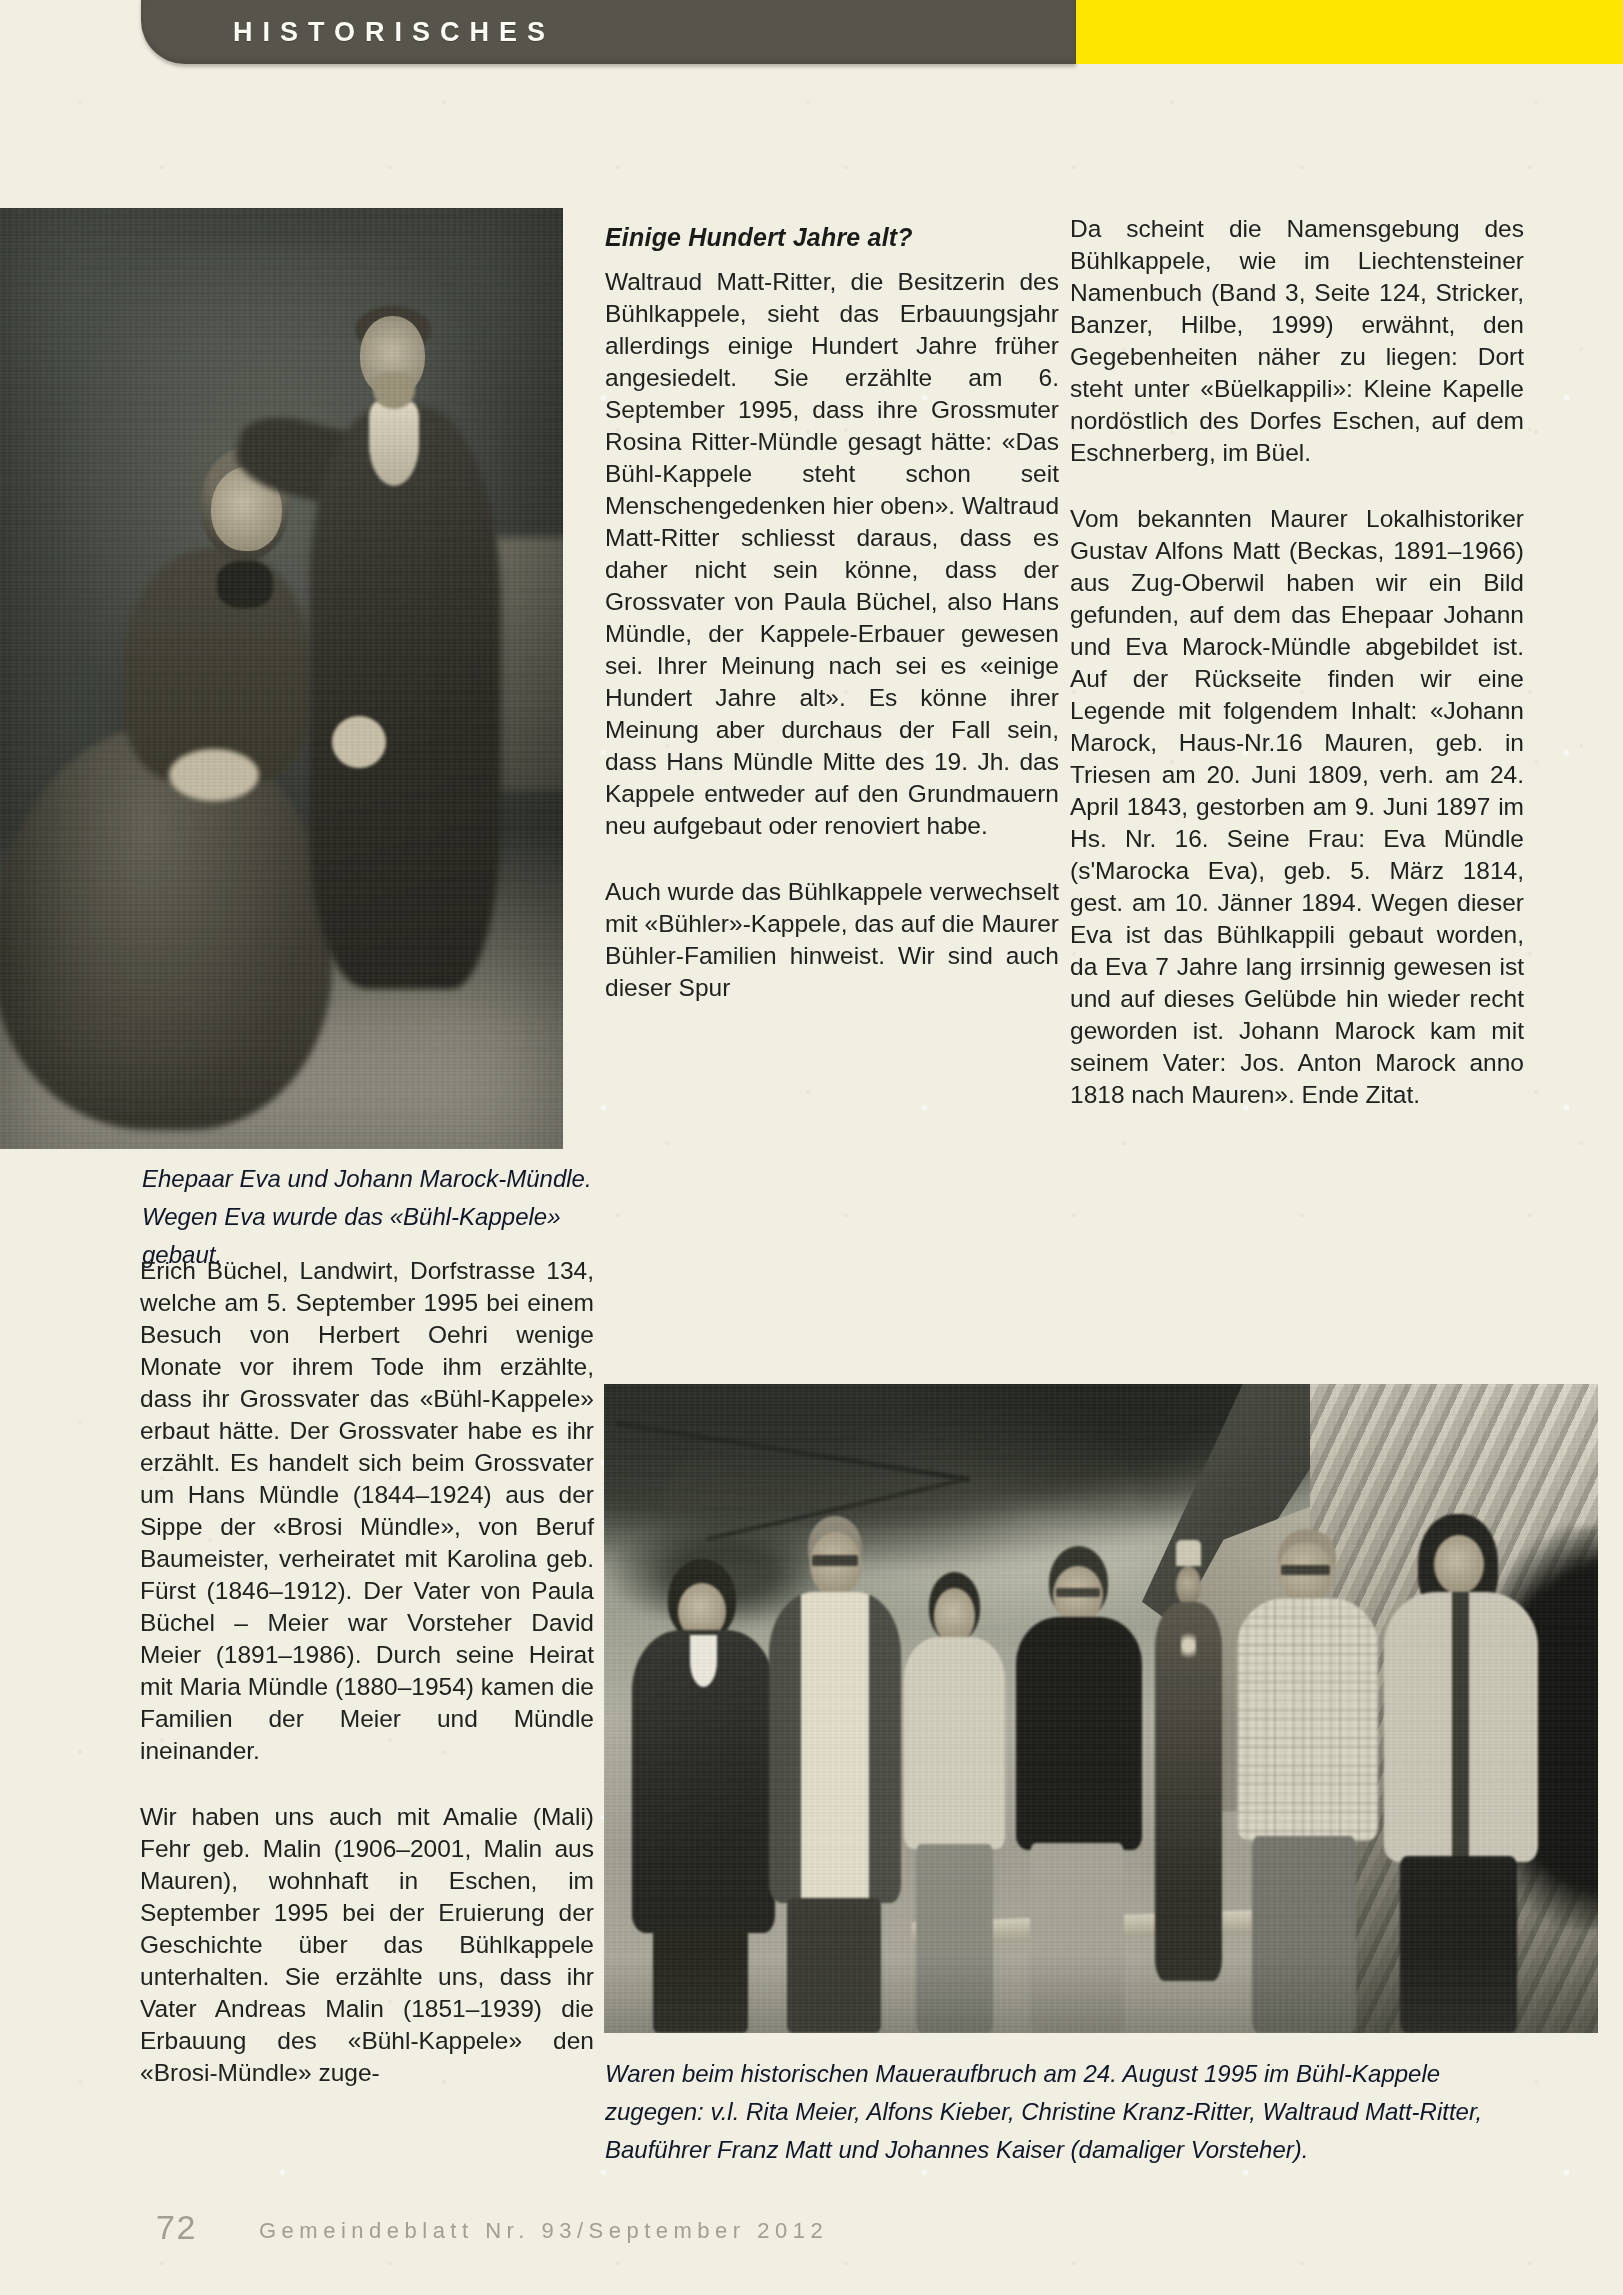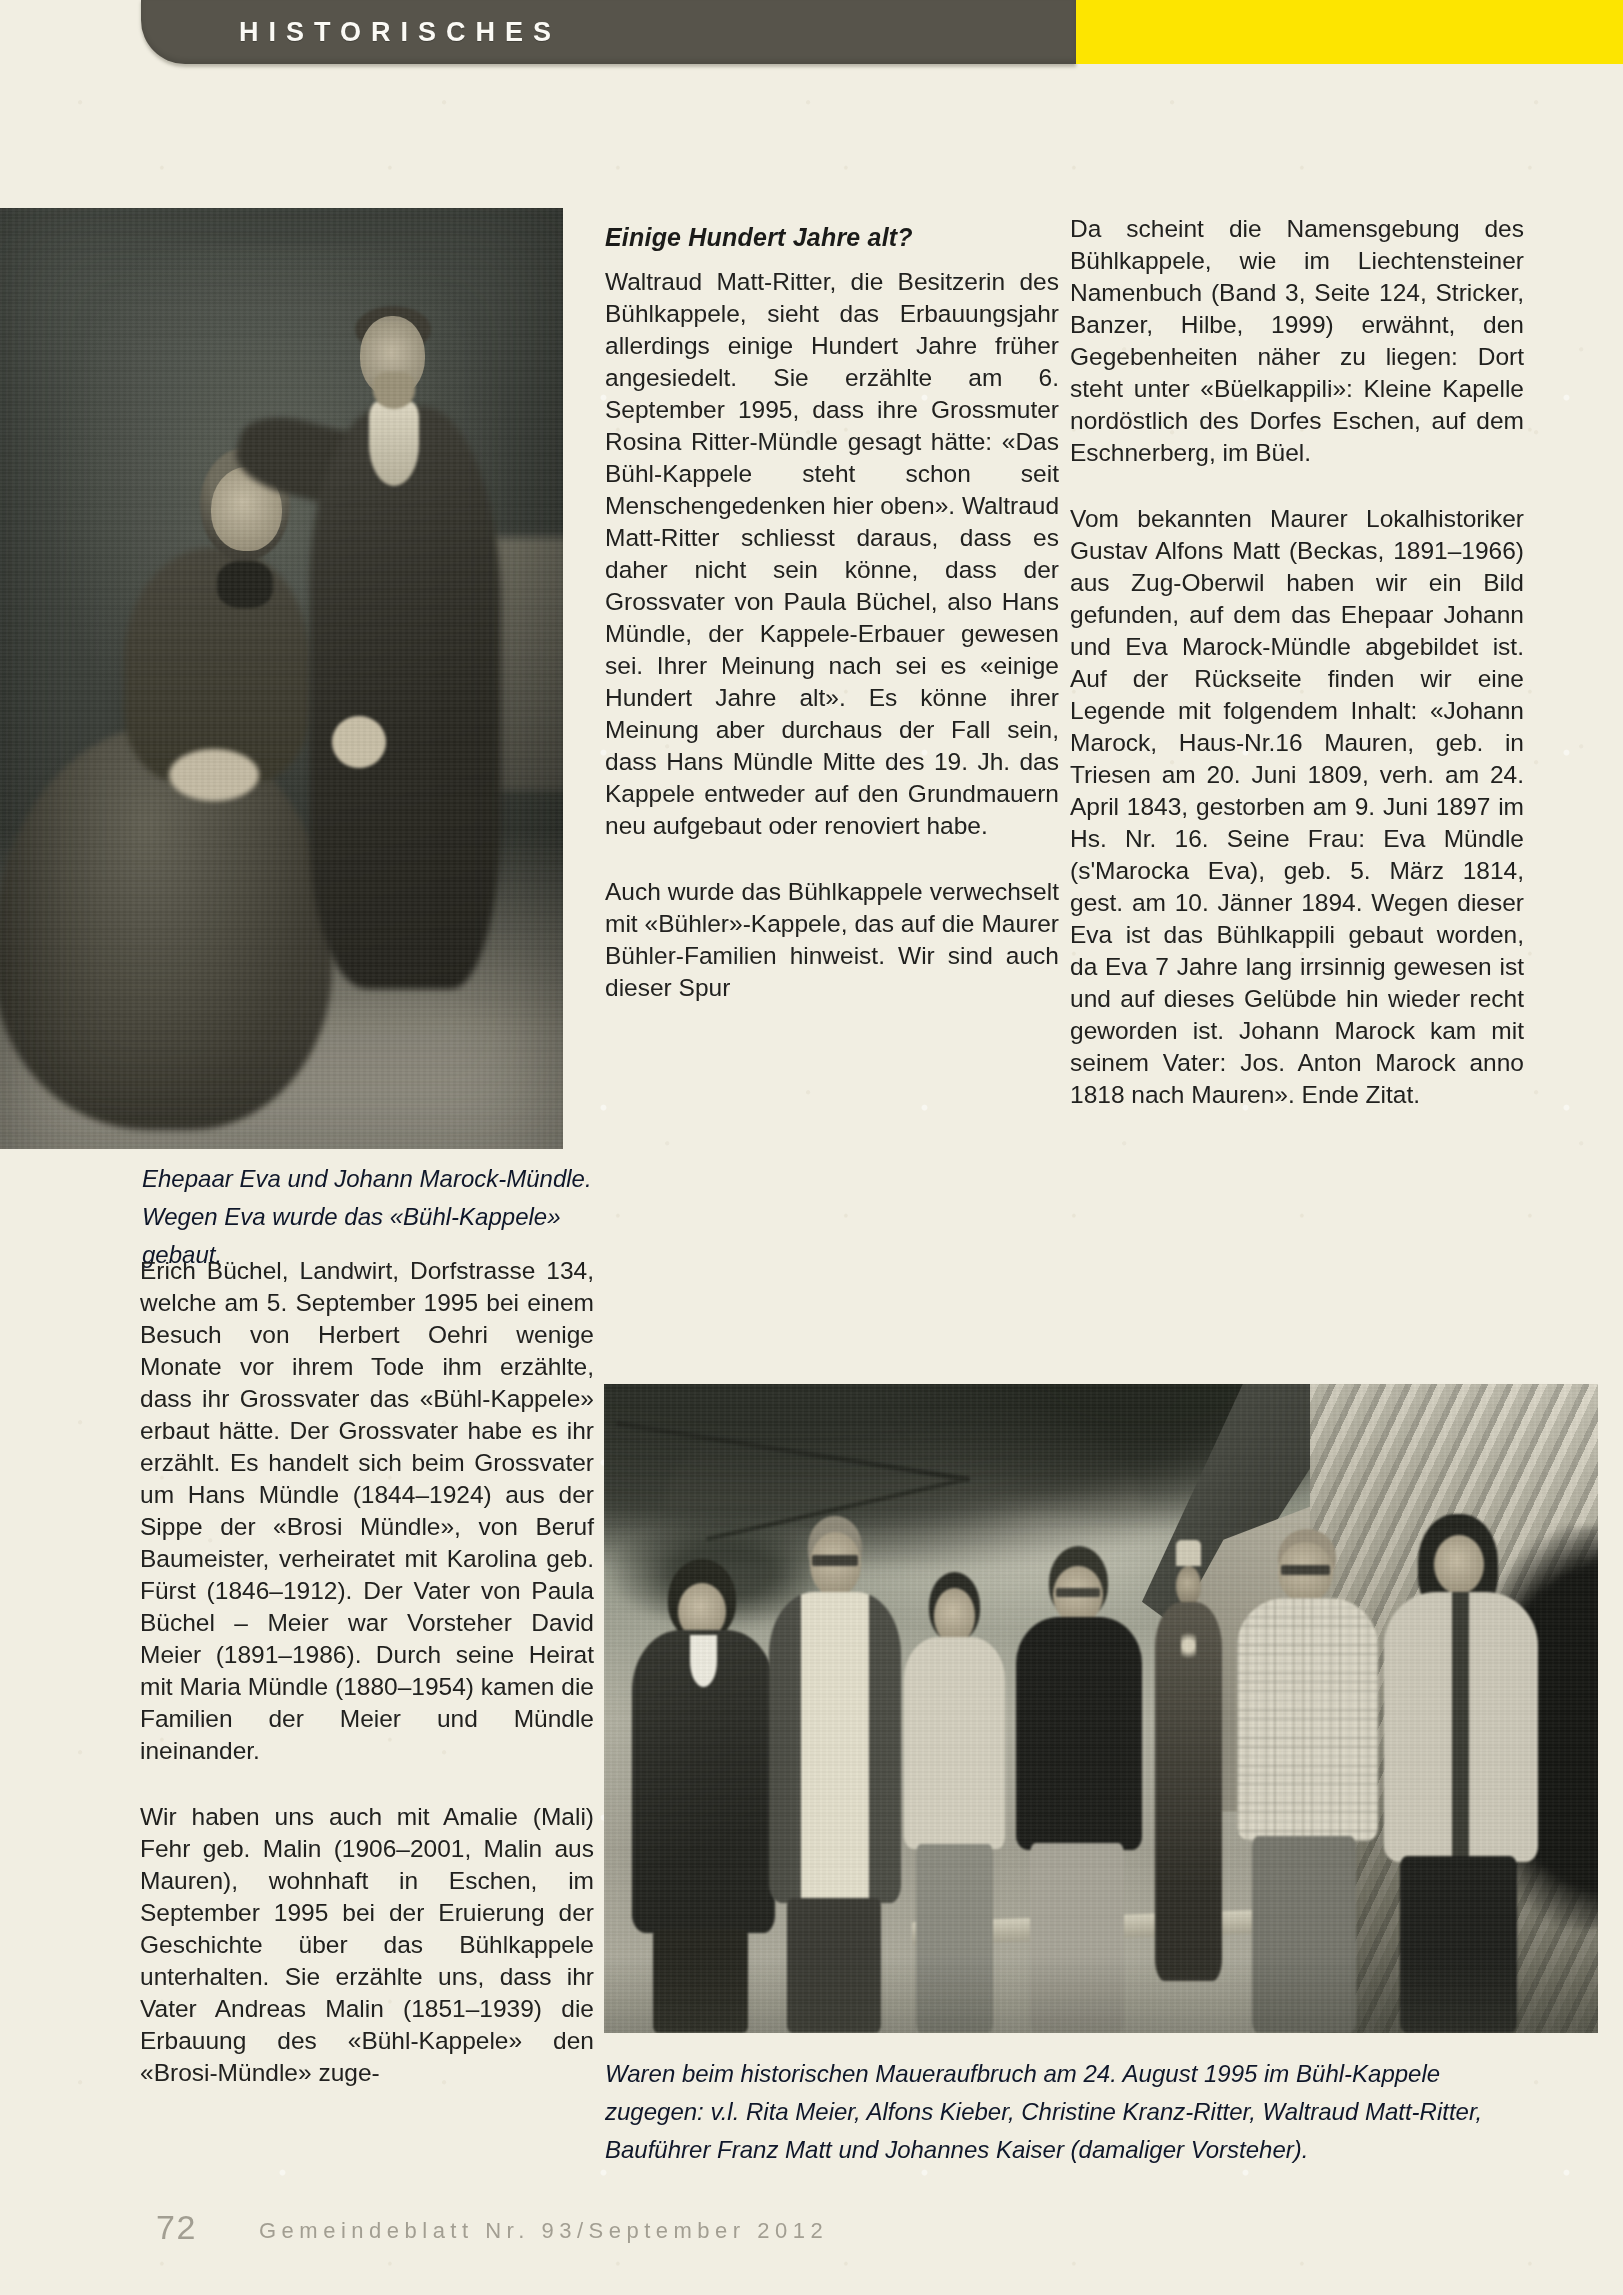--- a/index.html
+++ b/index.html
@@ -16,21 +16,21 @@
     color:#21211f;
   }
 
   
   .hbar{
     position:absolute;left:141px;top:0;width:935px;height:64px;
     background:#57544b;border-radius:0 0 0 44px;
     box-shadow:0 2.5px 3.4px rgba(80,76,64,0.35), inset 0 -3.4px 5px rgba(0,0,0,0.12);
   }
   .htitle{
-    position:absolute;left:98px;top:50%;transform:translateY(-48%);
+    position:absolute;left:92px;top:50%;transform:translateY(-48%);
     font-size:27px;font-weight:bold;letter-spacing:10px;color:#fbfaf5;line-height:1;
     text-shadow:0 0.8px 0.8px rgba(0,0,0,0.25);
   }
   .haccent{position:absolute;left:1076px;top:0;width:547px;height:64px;background:#fde500;}
 
   
   .col{position:absolute;width:454px;font-size:24.5px;line-height:32px;text-align:justify;hyphens:none;}
   .col-middle{left:605px;top:213px;}
   .col-right{left:1070px;top:213px;}
   .col-left{left:140px;top:1255px;}

